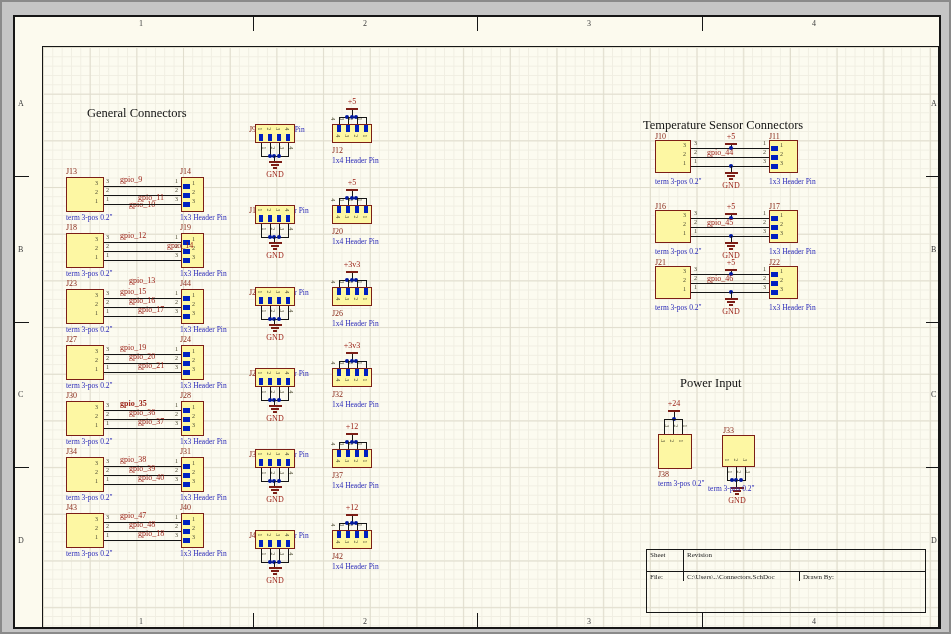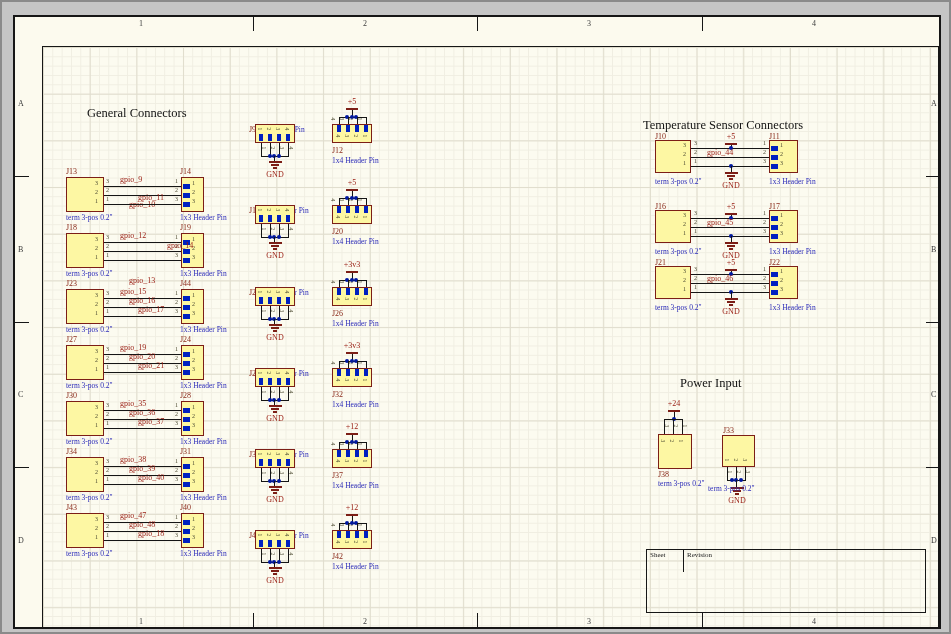--- a/index.html
+++ b/index.html
@@ -67,20 +67,31 @@
     <div class="sec-title" style="left:678px;top:374px;">Power Input</div>
 
     <div id="title-block">
       <div class="tb-row tb-mid">
         <div class="tb-cell" style="width:37px;position:relative;">
           <span class="tb-label">Sheet</span>
           <span class="tb-size-val">A4</span>
         </div>
         <div class="tb-cell" style="flex:1;">
           <span>Revision</span>
+        </div>
+      </div>
+      <div class="tb-row tb-line">
+        <div class="tb-cell" style="width:37px;">
+          <span>File:</span>
+        </div>
+        <div class="tb-cell" style="width:116px;">
+          <span>C:\Users\..\Connectors.SchDoc</span>
+        </div>
+        <div class="tb-cell" style="flex:1;">
+          <span>Drawn By:</span>
         </div>
       </div>
     </div>
   <div class="tick" style="left: 251px; top: 13px; width: 1px; height: 16px;"></div>
       <div class="tick" style="left: 251px; top: 611px; width: 1px; height: 16px;"></div>
       <div class="tick" style="left: 475px; top: 13px; width: 1px; height: 16px;"></div>
       <div class="tick" style="left: 475px; top: 611px; width: 1px; height: 16px;"></div>
       <div class="tick" style="left: 700px; top: 13px; width: 1px; height: 16px;"></div>
       <div class="tick" style="left: 700px; top: 611px; width: 1px; height: 16px;"></div>
       <div class="tick" style="left: 11px; top: 174px; width: 16px; height: 1px;"></div>
@@ -216,21 +227,21 @@
       <div class="t desig" style="left: 64px; top: 390px;">J30</div>
       <div class="cbox" style="left: 64px; top: 399px; width: 38px; height: 35px;"></div>
       <div class="cbox" style="left: 179px; top: 399px; width: 23px; height: 35px;"></div>
       <div class="t desig" style="left: 178px; top: 390px;">J28</div>
       <div class="wire" style="left: 102px; top: 408px; width: 77px; height: 1px;"></div>
       <div class="t pn ra" style="left: 80px; top: 402px; width: 16px;">3</div>
       <div class="t pn" style="left: 104px; top: 400px;">3</div>
       <div class="t pn ra" style="left: 162px; top: 400px; width: 14px;">1</div>
       <div class="pad" style="left: 181px; top: 406px; width: 7px; height: 5px;"></div>
       <div class="t pn" style="left: 190px; top: 402px;">1</div>
-      <div class="t net" style="left: 118px; top: 398px;">gpio_35</div>
+      <div class="t net" style="left: 118px; top: 398px; font-weight: bold;">gpio_35</div>
       <div class="wire" style="left: 102px; top: 417px; width: 77px; height: 1px;"></div>
       <div class="t pn ra" style="left: 80px; top: 411px; width: 16px;">2</div>
       <div class="t pn" style="left: 104px; top: 409px;">2</div>
       <div class="t pn ra" style="left: 162px; top: 409px; width: 14px;">2</div>
       <div class="pad" style="left: 181px; top: 415px; width: 7px; height: 5px;"></div>
       <div class="t pn" style="left: 190px; top: 411px;">2</div>
       <div class="t net" style="left: 127px; top: 407px;">gpio_36</div>
       <div class="wire" style="left: 102px; top: 426px; width: 77px; height: 1px;"></div>
       <div class="t pn ra" style="left: 80px; top: 420px; width: 16px;">1</div>
       <div class="t pn" style="left: 104px; top: 418px;">1</div>

